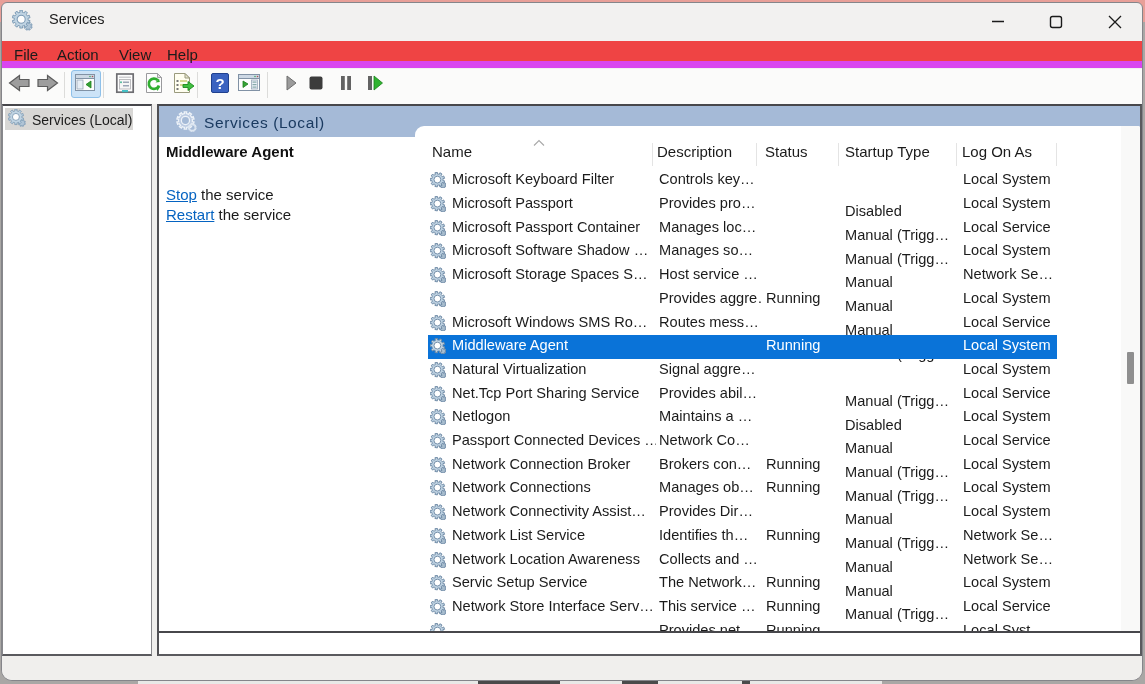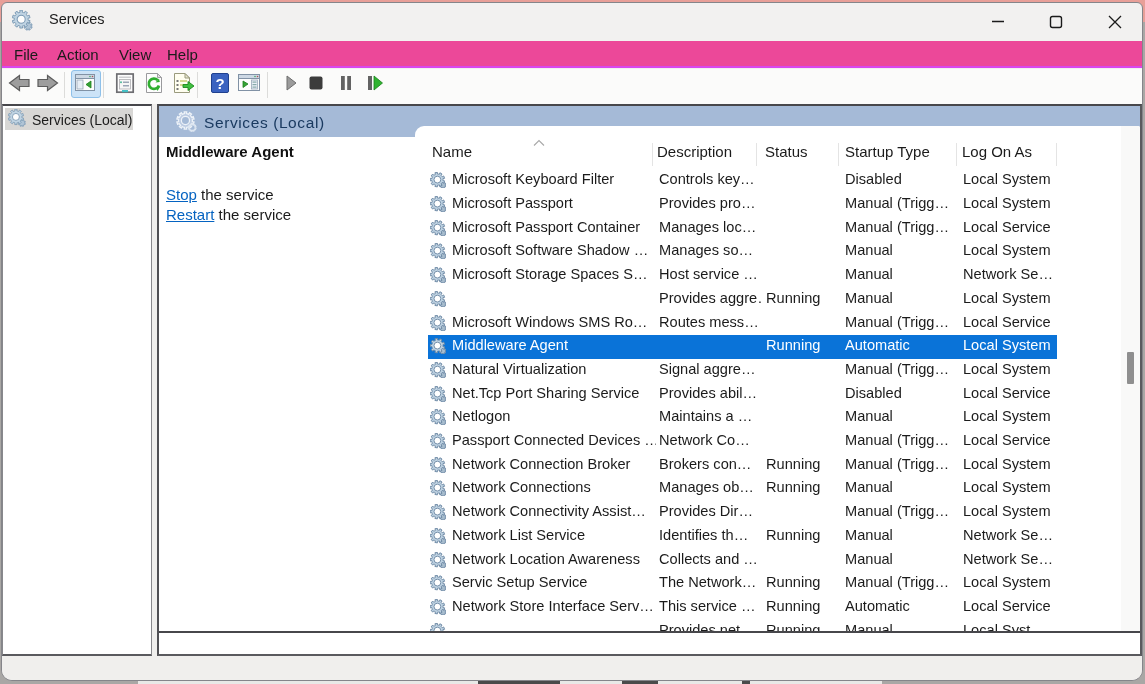--- a/index.html
+++ b/index.html
@@ -7,21 +7,21 @@
 #ghost { position:absolute; left:138px; width:744px; top:681px; height:3px; background:#e9e9e7; }
 .gm { position:absolute; top:681px; height:3px; background:#4a4a4a; }
 #win { position:absolute; left:1px; top:2px; width:1142px; height:679px; background:#f2f1f0;
   border:1px solid #85858a; border-radius:6px 6px 11px 11px; overflow:hidden; }
 
 #title { position:absolute; left:0; top:0; right:0; height:38px; }
 #title .t { position:absolute; left:35px; top:8px; font-size:14.5px; color:#1b1b1b;margin-left:12px; }
 #tgear { position:absolute; left:10px; top:7px; width:22px; height:22px; }
 .wc { position:absolute; top:0; width:46px; height:38px; }
 
-#menu { position:absolute; left:0; top:38px; right:0; height:27px; background:#ec4899; border-bottom:2px solid #d946ef; }
+#menu { position:absolute; left:0; top:38px; right:0; height:27px; background:#ef4444; border-bottom:7px solid #d946ef; }
 #menu span { position:absolute; top:5px; font-size:15px; color:#1b1b1b; }
 
 #tools { position:absolute; left:0; top:66px; right:0; height:35px; background:#fbfbfa; }
 .tsep { position:absolute; top:3px; width:1px; height:26px; background:#dcdcda; }
 .tb { position:absolute; top:0; }
 #selbtn { position:absolute; left:69px; top:1px; width:30px; height:28px; background:#cce3f7; border:1px solid #8ec0e9; border-radius:3px; }
 
 #content { position:absolute; left:0; top:101px; right:0; bottom:0; background:#f0efed; }
 #lpanel { position:absolute; left:0; top:0; width:150px; height:552px; background:#fff;
   border:1px solid #88888c; border-top:2px solid #47474b; border-bottom:2px solid #5a5a5e; }
@@ -45,21 +45,21 @@
 .hlab { position:absolute; top:17px; font-size:15px; color:#1b1b1b; }
 #chev { position:absolute; left:118px; top:13px; width:12px; height:8px; }
 .row { position:absolute; left:0; right:0; height:23.71px; }
 .row.sel::before { content:""; position:absolute; left:13px; width:629px; top:0.4px; bottom:-0.4px; background:#0a73d8; }
 .row.sel span { color:#fff; }
 .row span { position:absolute; top:2.5px; font-size:14.6px; color:#1b1b1b; white-space:nowrap; overflow:hidden; }
 .gicon { position:absolute; left:15px; top:3.5px; width:16px; height:16px; }
 .c1 { left:37px; width:204px; }
 .c2 { left:244px; width:102px; }
 .c3 { left:351px; width:75px; }
-.c4 { left:430px; width:106px; }
+.c4 { left:430px; width:106px;margin-top:32px; }
 .c5 { left:548px; width:90px; }
 
 #sbar { position:absolute; top:0; right:0; width:19px; height:505px; background:#f9f9f8; }
 #sbar .thumb { position:absolute; left:6px; top:226px; width:7px; height:32px; background:#8f8f8f; border-radius:1px; }
 
 #tabs { position:absolute; left:0; right:0; top:527px; height:21px; background:#f0efed; }
 </style></head>
 <body>
 <div id="ghost"></div>
 <div class="gm" style="left:478px;width:82px"></div>

